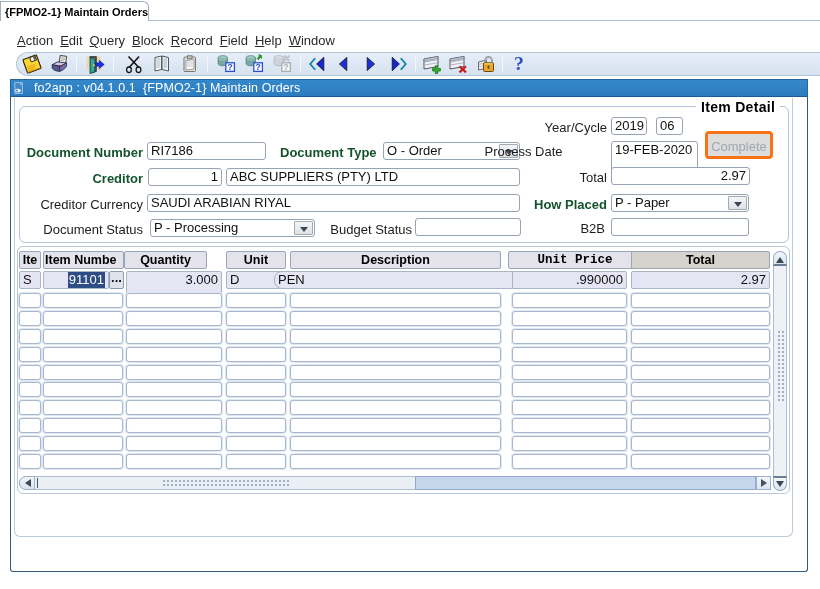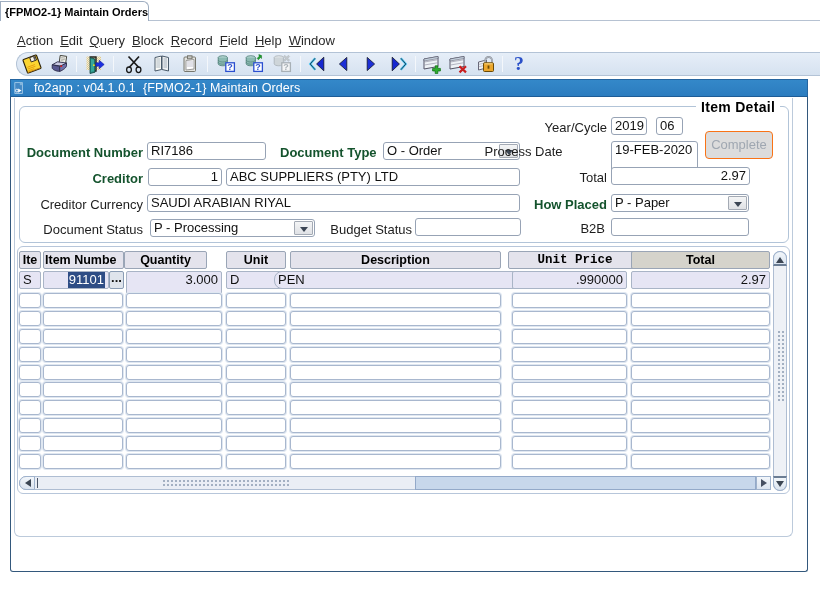--- a/index.html
+++ b/index.html
@@ -23,21 +23,21 @@
 
 #frame1 { left:19px; top:106px; width:770px; height:137px; border:1px solid #b2c4d8; border-radius:6px; }
 #legend { left:696px; top:99px; background:#fff; padding:0 5px; font-weight:bold; font-size:14px; letter-spacing:0.3px; color:#000; }
 
 .lbl { position:absolute; font-size:13px; color:#1d1d1d; text-align:right; white-space:nowrap; height:16px; }
 .lbl.b { font-weight:bold; color:#14532d; }
 .fld { position:absolute; background:#fff; border:1px solid #97a3b5; border-radius:3px; font-size:13px; color:#111; padding:0 3px; line-height:16px; white-space:nowrap; overflow:hidden; }
 .fld.r { text-align:right; }
 .ddbtn { position:absolute; right:1px; top:1px; width:19px; height:14px; background:linear-gradient(#f4f5f6,#dfe1e5); border:1px solid #a4aab4; border-radius:1px; }
 .ddbtn:after { content:""; position:absolute; left:5px; top:5px; border-left:4px solid transparent; border-right:4px solid transparent; border-top:5px solid #3c4654; }
-#btnComplete { left:705px; top:131px; width:68px; height:28px; background:#dcdcdc; border:1px solid #f97316; border-radius:4px; color:#9fa7b1; font-size:13px; text-align:center; line-height:26px; }
+#btnComplete { left:705px; top:131px; width:68px; height:28px; background:#dcdcdc; border:3px solid #f97316; border-radius:4px; color:#9fa7b1; font-size:13px; text-align:center; line-height:26px; }
 
 #frame2 { left:17px; top:246px; width:773px; height:248px; border:1px solid #b7c6da; border-radius:6px; }
 .gh { position:absolute; top:251px; height:18px; background:#e4e3ec; border:1px solid #9aa5b6; border-radius:2px; font-weight:bold; font-size:12.5px; color:#000; text-align:center; line-height:17px; overflow:hidden; white-space:nowrap; }
 .gc { position:absolute; background:#e6e5f4; border:1px solid #a9b4c6; border-radius:2px; font-size:13px; color:#111; line-height:16px; padding:0 3px; white-space:nowrap; overflow:hidden; }
 .ec { position:absolute; background:#fff; border:1px solid #a8b7ce; border-radius:3px; height:15px; box-shadow:0 0 0 1px #dfe7f1; }
 
 .sbtn { position:absolute; background:linear-gradient(#f2f6fa,#dbe4f0); border:1px solid #9fb2cc; }
 .arr { position:absolute; width:0; height:0; }
 #hthumb { left:415px; top:476px; width:341px; height:14px; background:#c7d7eb; border:1px solid #93a9c9; }
 #htrack { left:19px; top:476px; width:751px; height:14px; background:#eaeef5; border:1px solid #aebdd2; border-radius:7px 0 0 7px; }

